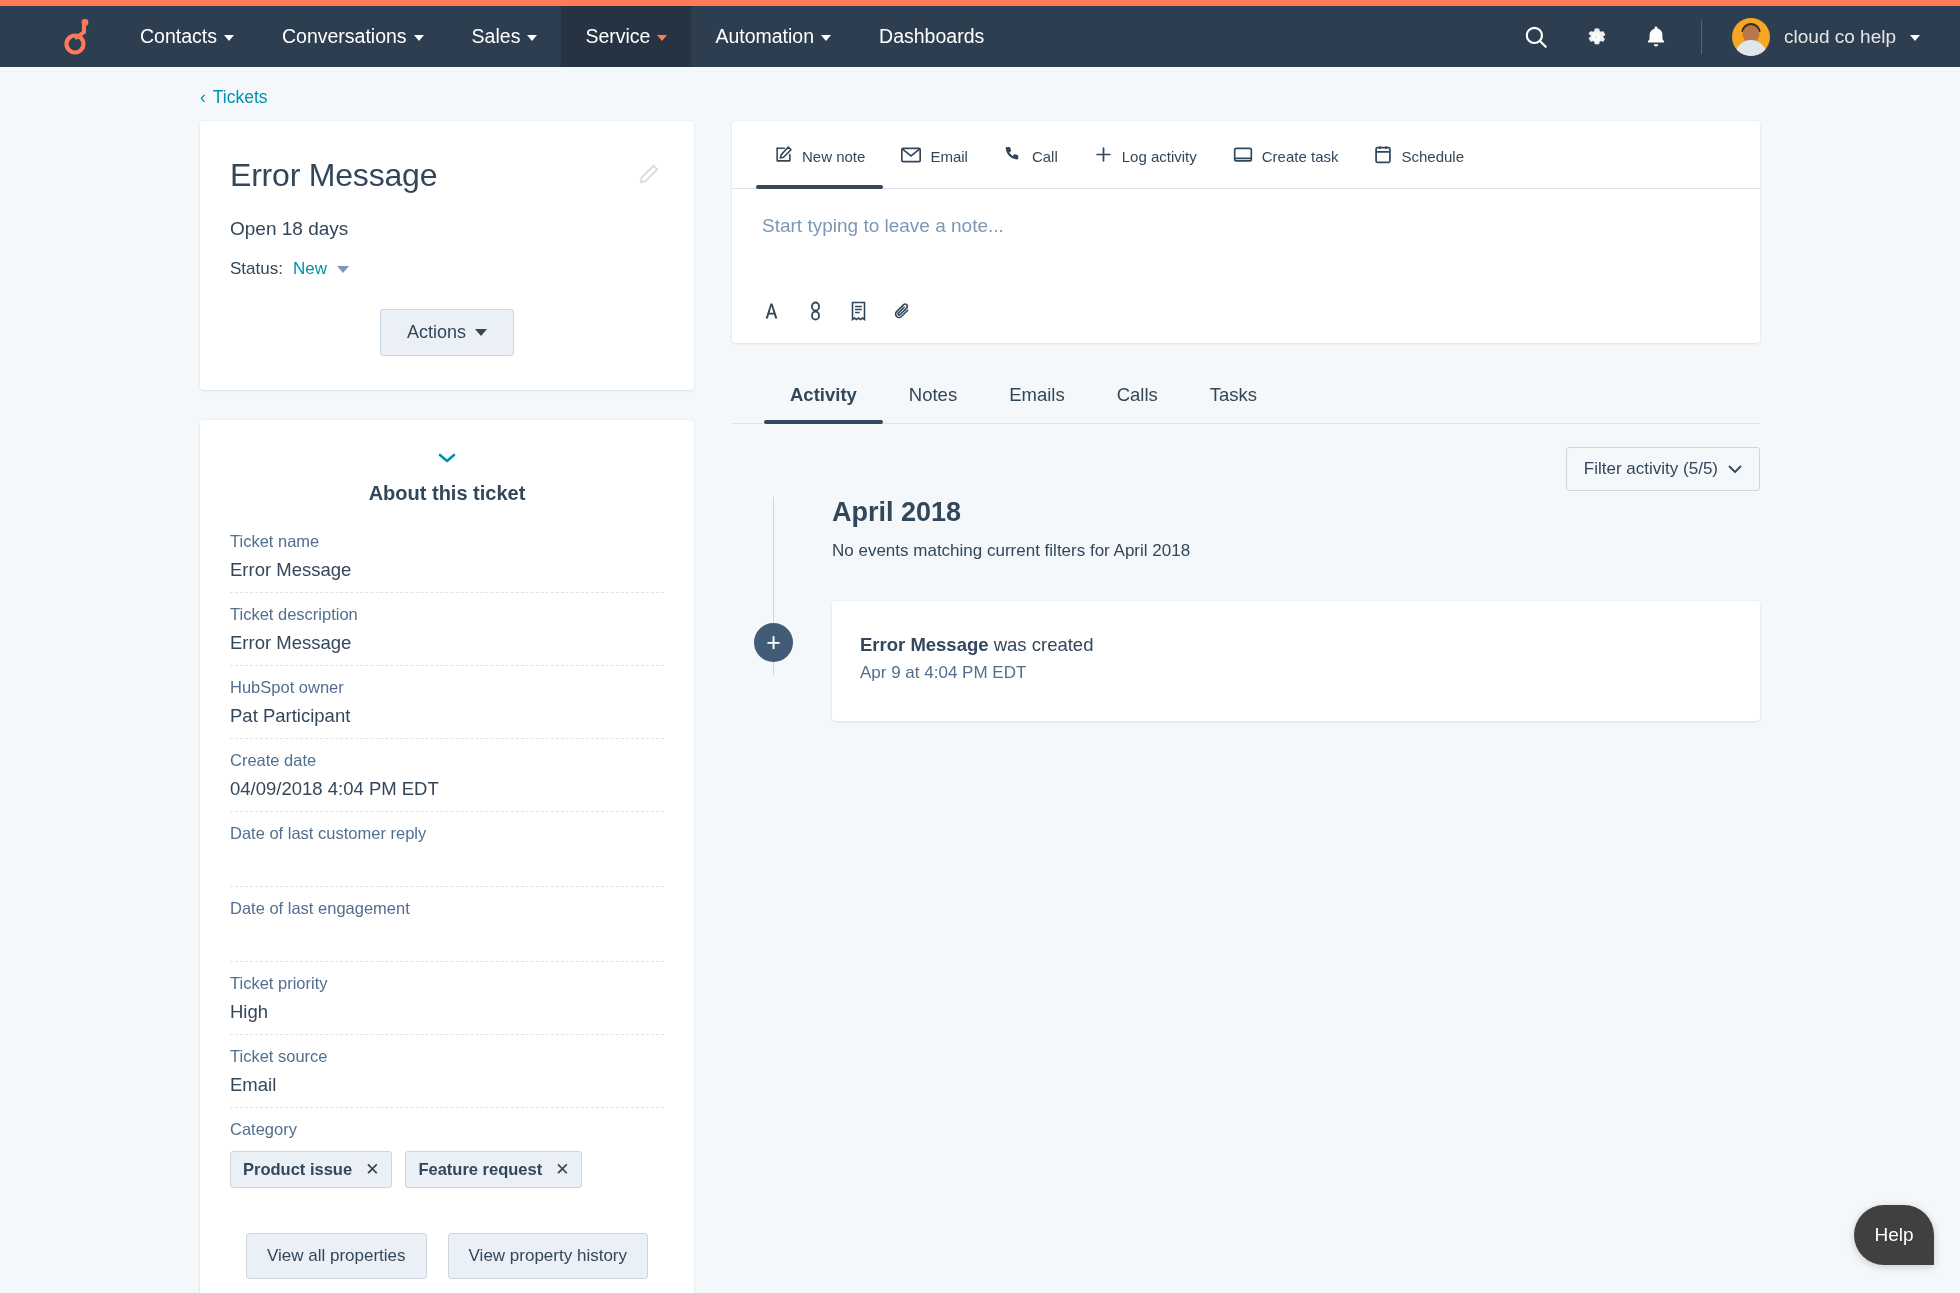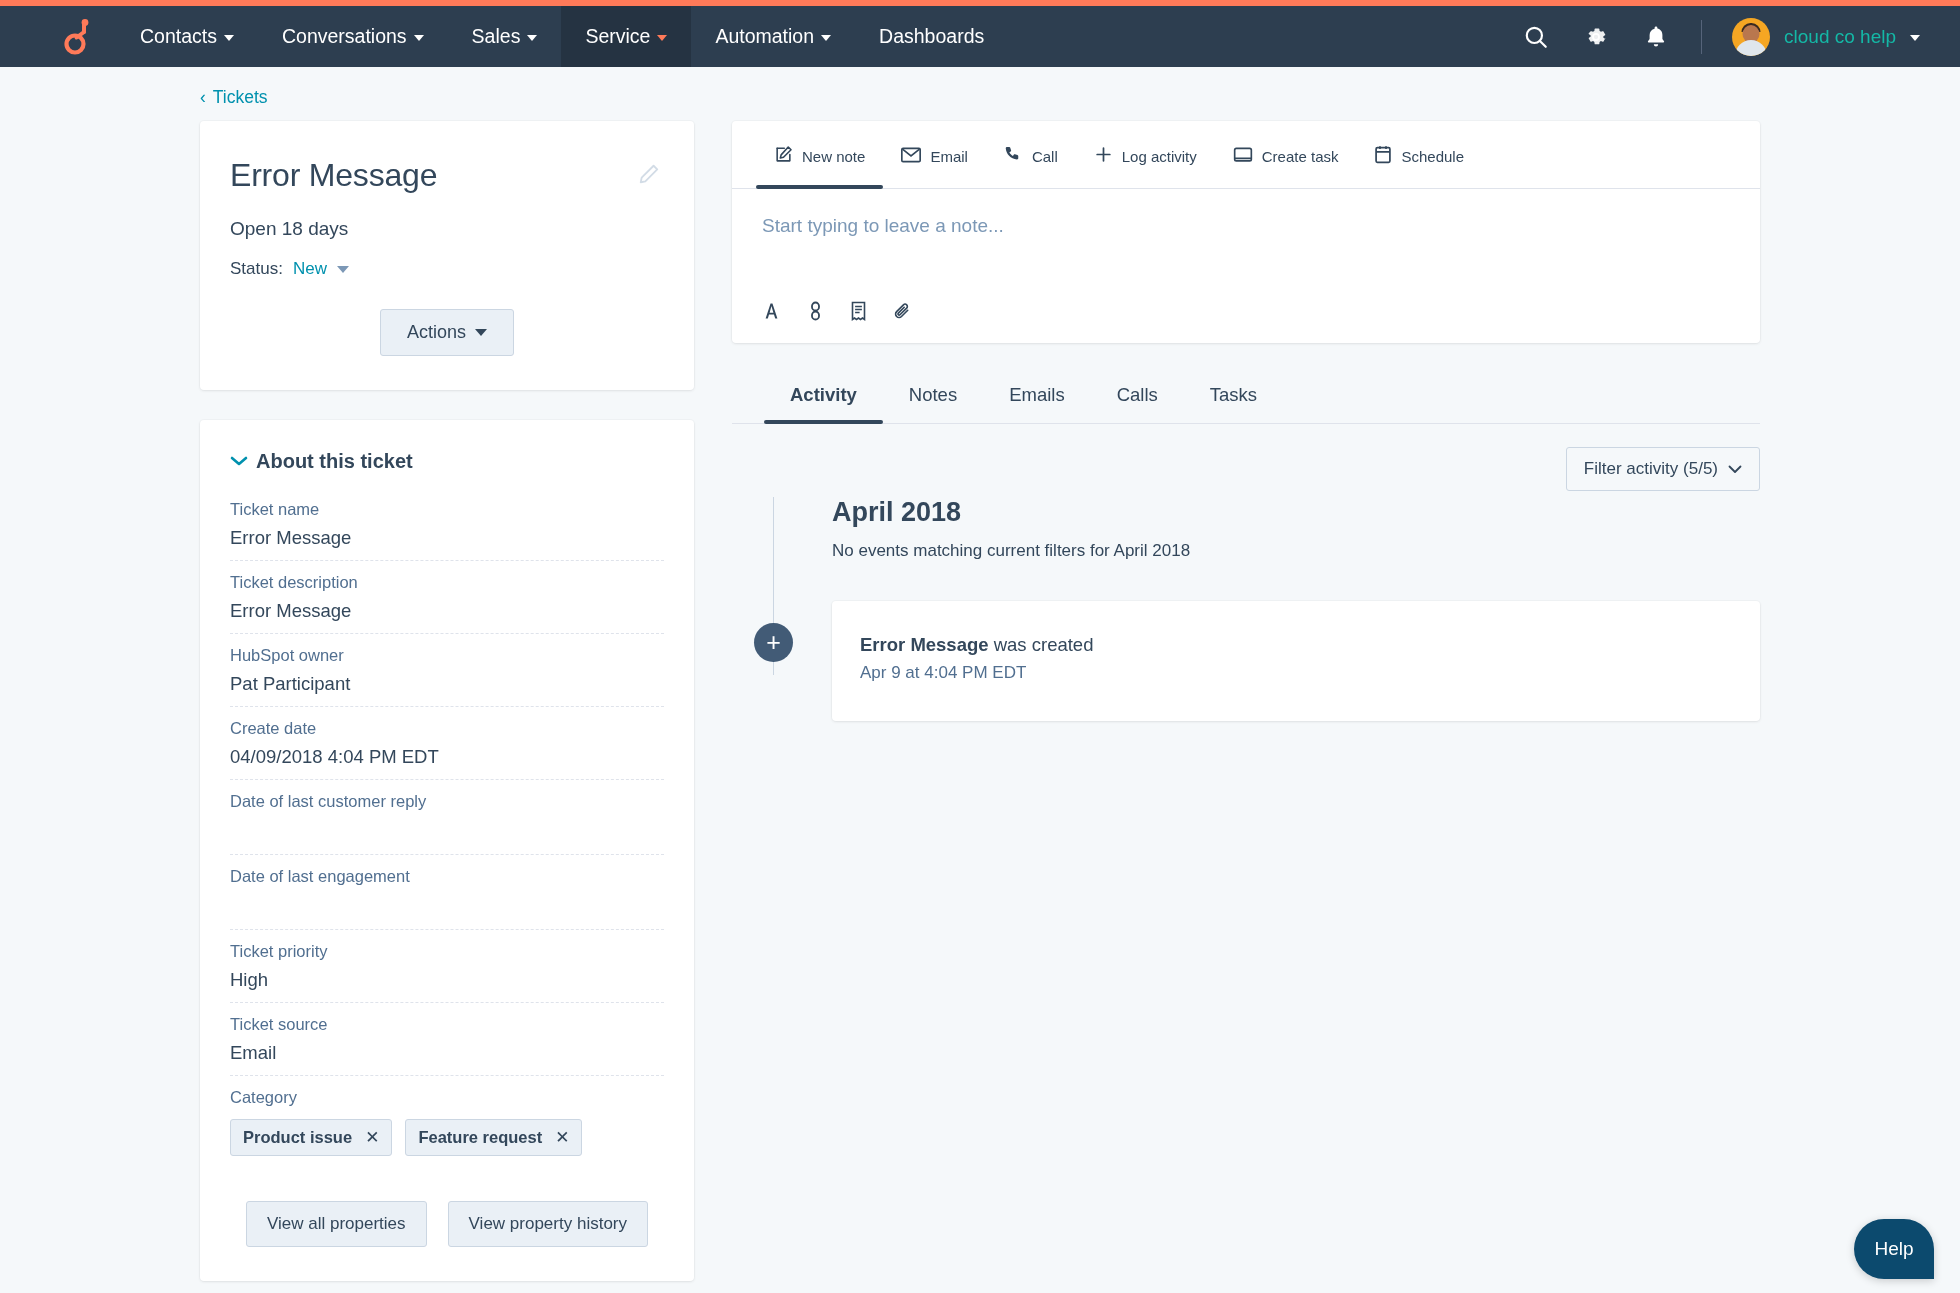--- a/index.html
+++ b/index.html
@@ -54,21 +54,21 @@
   }
   .avatar .hair {
     position: absolute; width: 19px; height: 9px;
     border-radius: 9px 9px 0 0; background: #3a2a20;
     left: 50%; transform: translateX(-50%); top: 5px;
   }
   .avatar .body {
     position: absolute; width: 32px; height: 18px; border-radius: 16px 16px 0 0;
     background: #dfe6ec; left: 50%; transform: translateX(-50%); bottom: -2px;
   }
-  .user-name { color: #14b8a6; font-size: 19px; white-space: nowrap; }
+  .user-name { color: #e5e5e5; font-size: 19px; white-space: nowrap; }
   .user-wrap { display: flex; align-items: center; gap: 14px; cursor: pointer; }
 
   
   .page { padding: 0 200px 0 200px; }
   .breadcrumb {
     padding: 20px 0 13px 0; font-size: 17.5px; color: #0091ae; cursor: pointer;
     display: inline-flex; align-items: center; gap: 7px;
   }
   .content {
     display: flex; gap: 38px; align-items: flex-start;
@@ -103,21 +103,21 @@
     background: #eaf0f6; color: #33475b; border: 1px solid #cbd6e2;
     border-radius: 3px; font-size: 18px; padding: 12px 26px;
     cursor: pointer; font-family: inherit; display: inline-flex;
     align-items: center; gap: 9px; white-space: nowrap;
   }
   .btn .caret-down { border-top-color: #33475b; }
 
   
   .about-card { margin-top: 30px; padding: 30px 30px 34px 30px; }
   .about-head {
-    display: flex; align-items: center; gap: 8px; cursor: pointer;
+    display: flex; align-items: center; gap: 14px; cursor: pointer; flex-direction: column;
   }
   .about-head-title { font-size: 20px; font-weight: bold; color: #33475b; }
   .chev-teal { display:inline-block; }
   .prop-list { margin-top: 27px; }
   .prop {
     border-bottom: 1px dashed #dfe3eb; padding: 0 0 9px 0; margin-bottom: 12px;
   }
   .prop:last-child { border-bottom: none; }
   .prop-label { font-size: 16.5px; color: #516f90; padding-bottom: 8px; }
   .prop-value { font-size: 18.5px; color: #33475b; min-height: 24px; }
@@ -191,22 +191,22 @@
     border-radius: 50%; background: #425b76; color: #fff;
     display: flex; align-items: center; justify-content: center;
     font-size: 25px; line-height: 1; cursor: pointer;
   }
   .event-card { margin-top: 40px; padding: 33px 28px 38px 28px; }
   .event-title { font-size: 18.5px; color: #33475b; }
   .event-title b { font-weight: bold; }
   .event-sub { font-size: 17px; color: #516f90; margin-top: 7px; }
 
   .help-btn {
-    position: fixed; right: 26px; bottom: 14px;
-    width: 80px; height: 60px; background: #0c4a6e; color: #fff;
+    position: fixed; right: 26px; bottom: 28px;
+    width: 80px; height: 60px; background: #404040; color: #fff;
     border-radius: 30px 30px 0 30px; display: flex; align-items: center;
     justify-content: center; font-size: 19px; cursor: pointer;
     box-shadow: 0 2px 8px rgba(0,0,0,.18);
   }
 </style>
 </head>
 <body>
 
 <div class="topbar-accent"></div>
 <div class="topbar">

